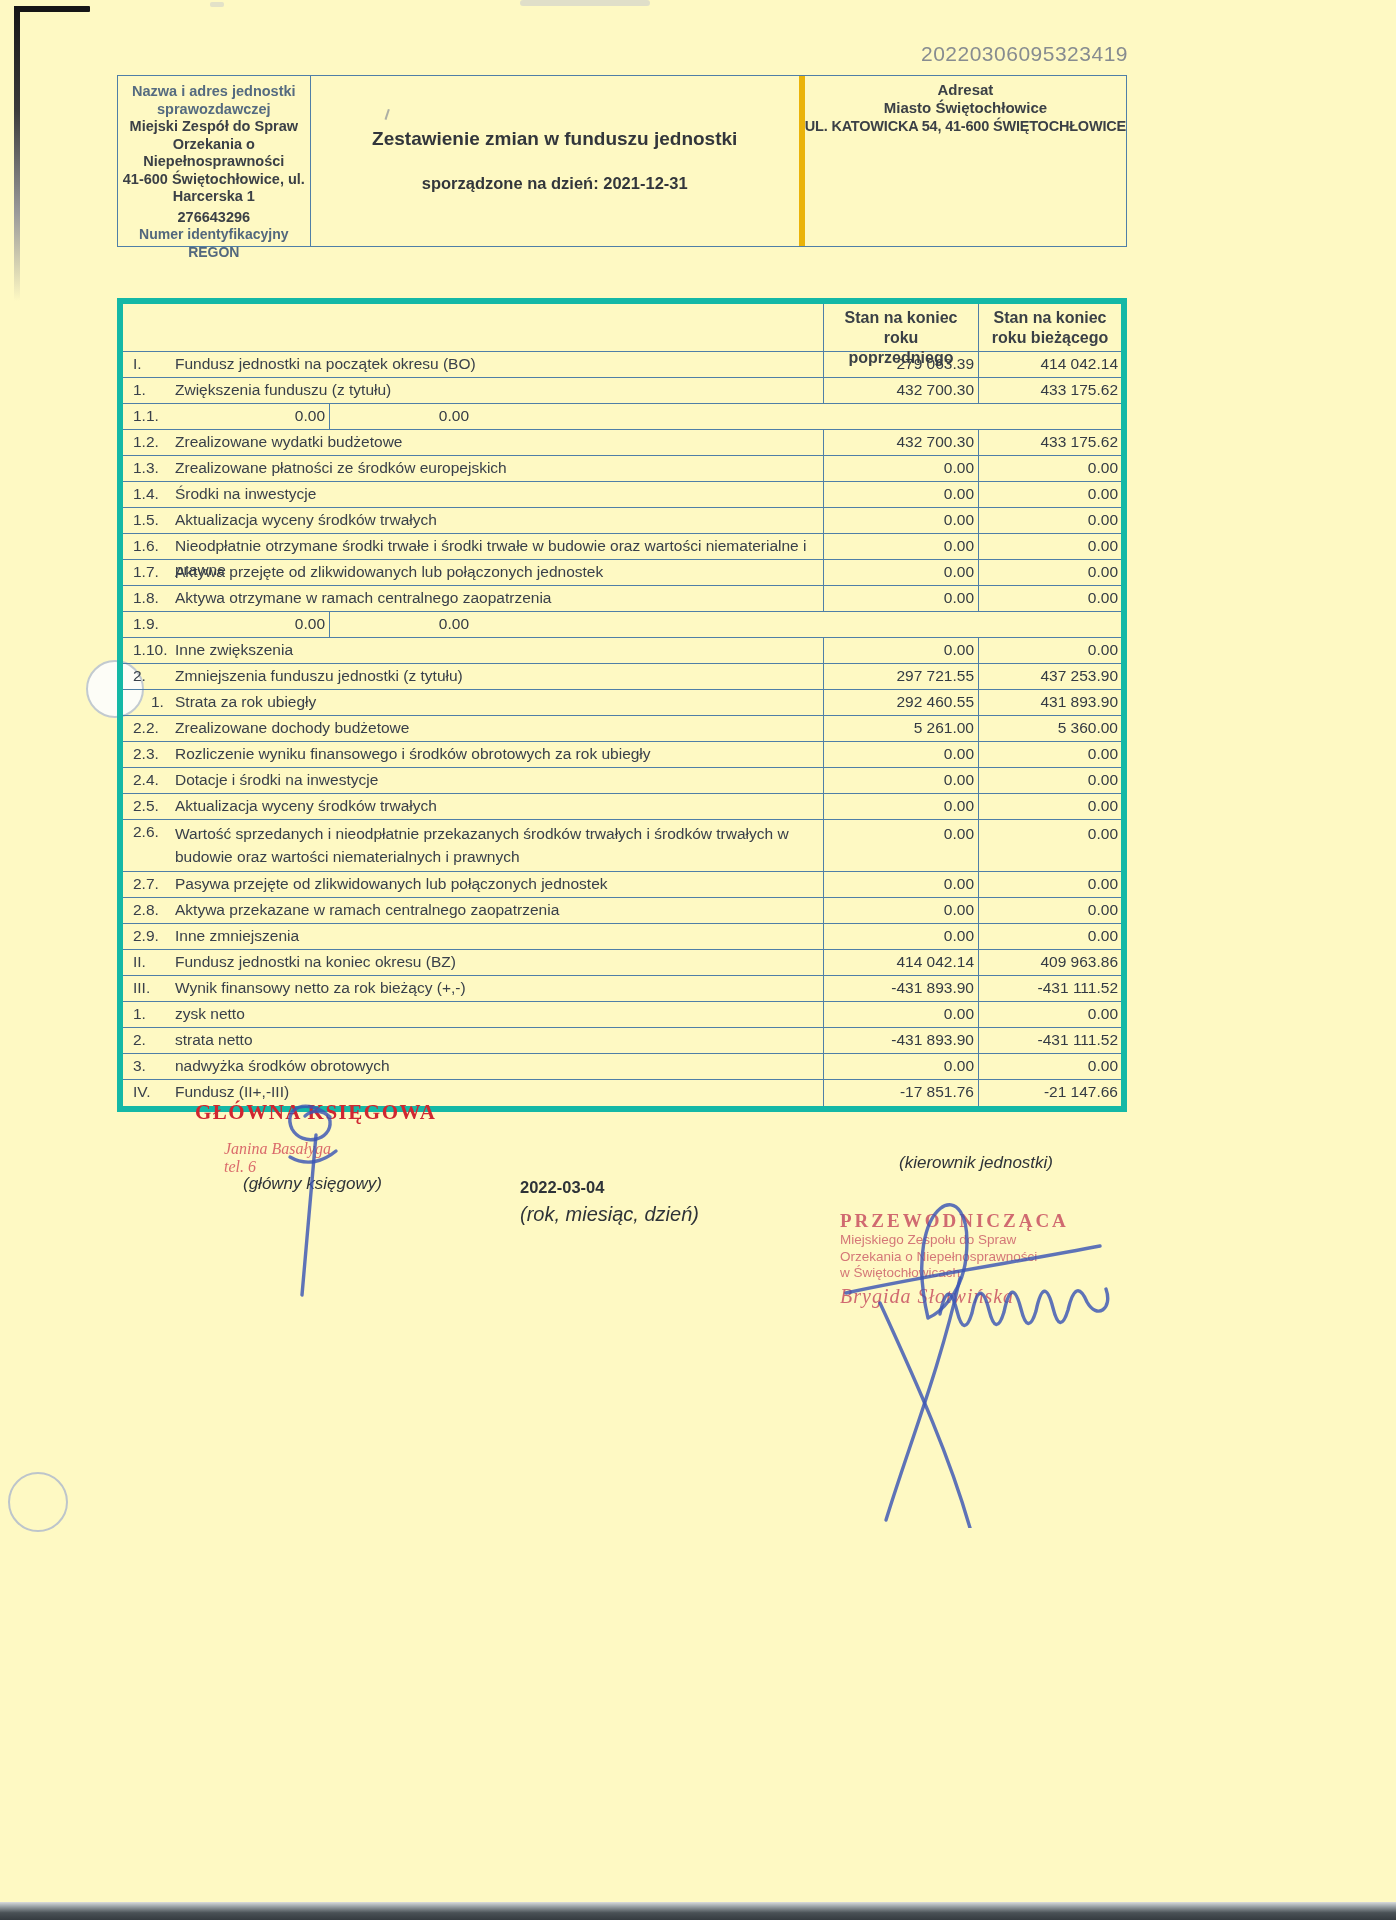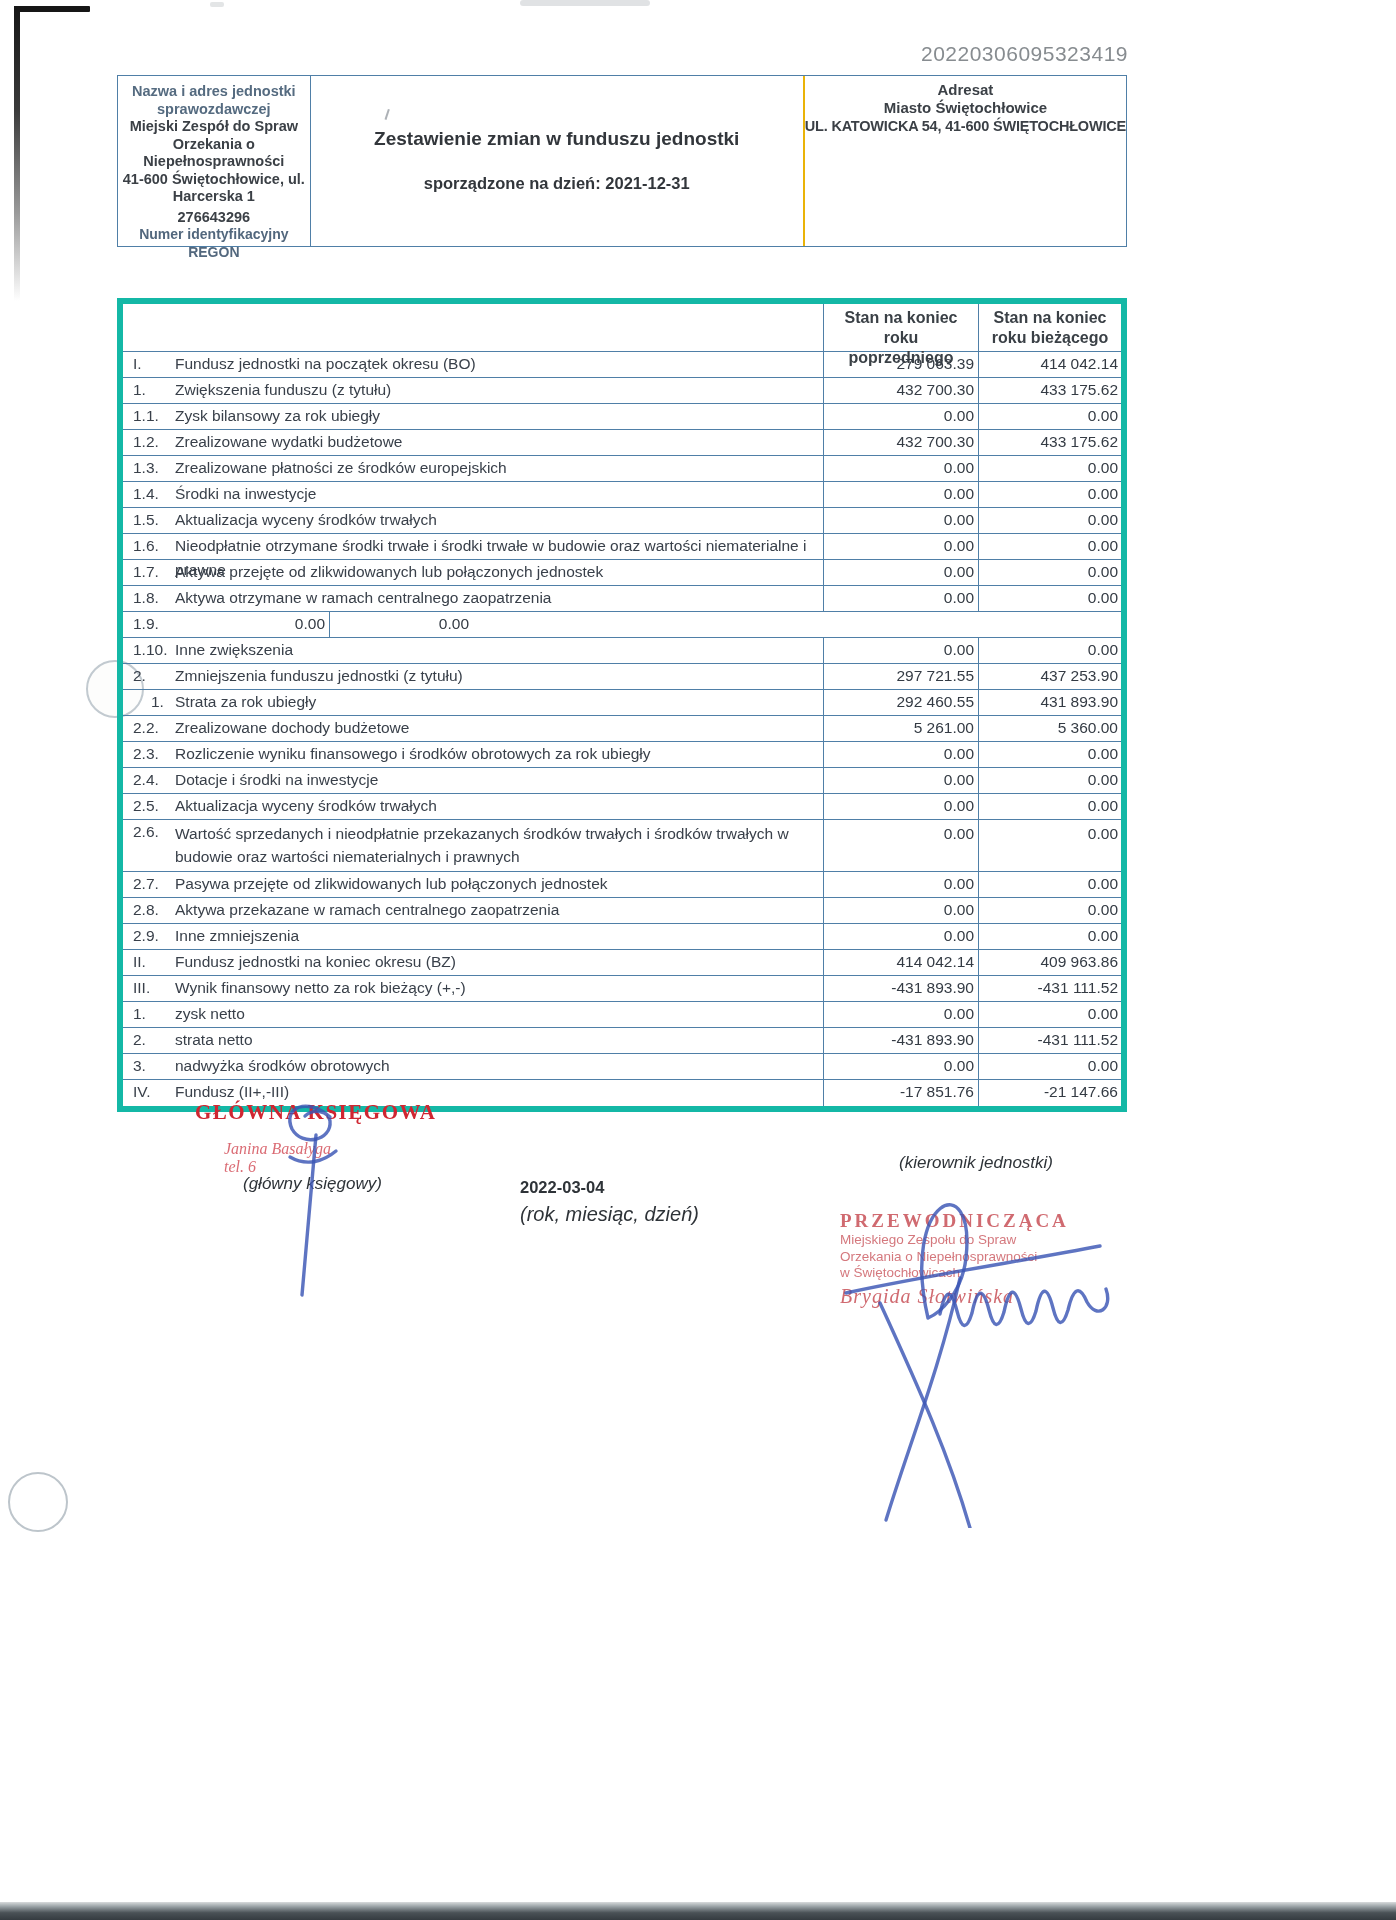--- a/index.html
+++ b/index.html
@@ -1,19 +1,19 @@
 <!DOCTYPE html>
 <html><head>
 <meta charset="utf-8">
 <style>
   html,body{margin:0;padding:0;background:#e8e8e6;}
   .page{
     position:relative;
     width:1396px;height:1920px;
-    background:#ffffff;
+    background:#fef9c3;
     font-family:"Liberation Sans", sans-serif;
     color:#3a4046;
     overflow:hidden;
   }
   
   .corner-h{position:absolute;left:14px;top:6px;width:76px;height:6px;background:#161616;border-radius:1px;}
   .corner-v{position:absolute;left:14px;top:6px;width:6px;height:295px;
     background:linear-gradient(to bottom,#161616 0%,#3a3a3a 35%,#9a9a9a 70%,rgba(160,160,160,0) 100%);}
   .smudge1{position:absolute;left:520px;top:0;width:130px;height:6px;background:#c7cbcd;opacity:.55;border-radius:3px;}
   .smudge2{position:absolute;left:210px;top:2px;width:14px;height:5px;background:#c7cbcd;opacity:.5;border-radius:2px;}
@@ -23,21 +23,21 @@
   .hole-punch{position:absolute;border-radius:50%;border:2px solid #c2cad0;background:rgba(253,253,252,.92);}
   .punch-1{left:86px;top:660px;width:54px;height:54px;}
   .punch-2{left:8px;top:1472px;width:56px;height:56px;background:transparent;border-color:#bdc5cb;}
   
   .doc-number{position:absolute;right:268px;top:42px;font-size:21px;color:#878c90;letter-spacing:.5px;}
   
   .hdr{position:absolute;left:117px;top:75px;width:1010px;height:172px;
     border:1px solid #4f7fa7;display:flex;box-sizing:border-box;}
   .hdr-left{width:200px;border-right:1px solid #4f7fa7;box-sizing:border-box;
     text-align:center;padding-top:7px;line-height:17.5px;font-size:14.5px;}
-  .hdr-center{width:513px;border-right:2px solid #eab308;box-sizing:border-box;
+  .hdr-center{width:513px;border-right:6px solid #eab308;box-sizing:border-box;
     display:flex;flex-direction:column;align-items:center;padding-top:52px;}
   .hdr-right{flex:1;text-align:center;padding-top:5px;line-height:18px;}
   .lbl-blue{color:#556b80;font-weight:bold;}
   .ent{font-weight:bold;color:#3b4046;}
   .regon-num{font-weight:bold;color:#3b4046;margin-top:3px;}
   .regon-lbl{color:#52677d;font-weight:bold;font-size:14px;}
   .doc-title{font-weight:bold;font-size:19px;color:#32363b;}
   .doc-subtitle{font-weight:bold;font-size:16.5px;color:#32363b;margin-top:24px;}
   .addr-lbl{font-weight:bold;font-size:15px;color:#3b4046;}
   .addr-city{font-weight:bold;font-size:15px;color:#3b4046;}
@@ -135,21 +135,20 @@
       <div class="c-curr">414 042.14</div>
     </div>
         <div class="row">
       <div class="c-no">1.</div>
       <div class="c-desc">Zwiększenia funduszu (z tytułu)</div>
       <div class="c-prev">432 700.30</div>
       <div class="c-curr">433 175.62</div>
     </div>
         <div class="row">
       <div class="c-no">1.1.</div>
-      <div class="c-desc">Zysk bilansowy za rok ubiegły</div>
       <div class="c-prev">0.00</div>
       <div class="c-curr">0.00</div>
     </div>
         <div class="row">
       <div class="c-no">1.2.</div>
       <div class="c-desc">Zrealizowane wydatki budżetowe</div>
       <div class="c-prev">432 700.30</div>
       <div class="c-curr">433 175.62</div>
     </div>
         <div class="row">

